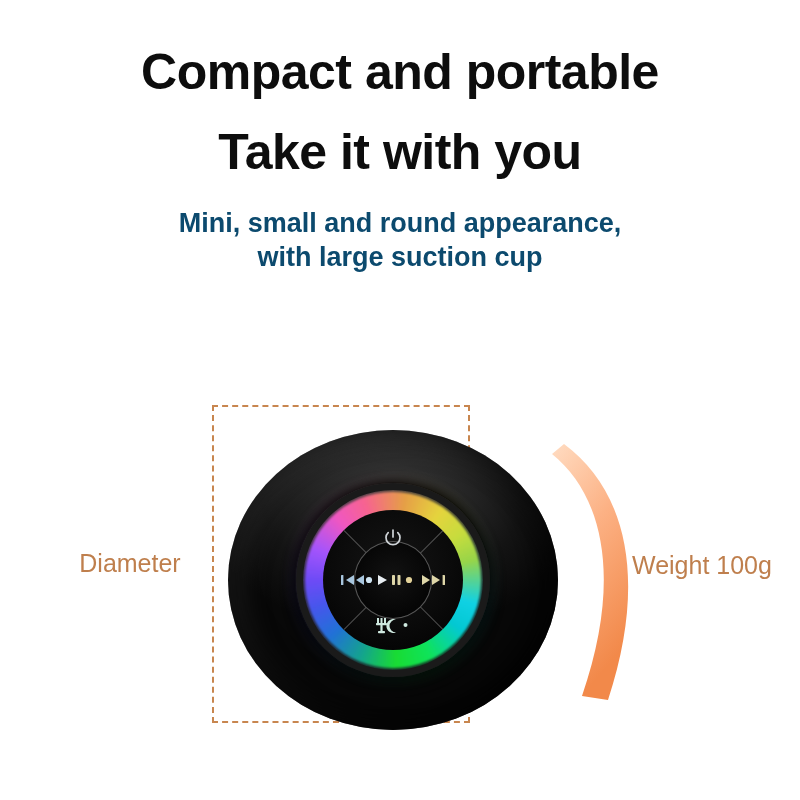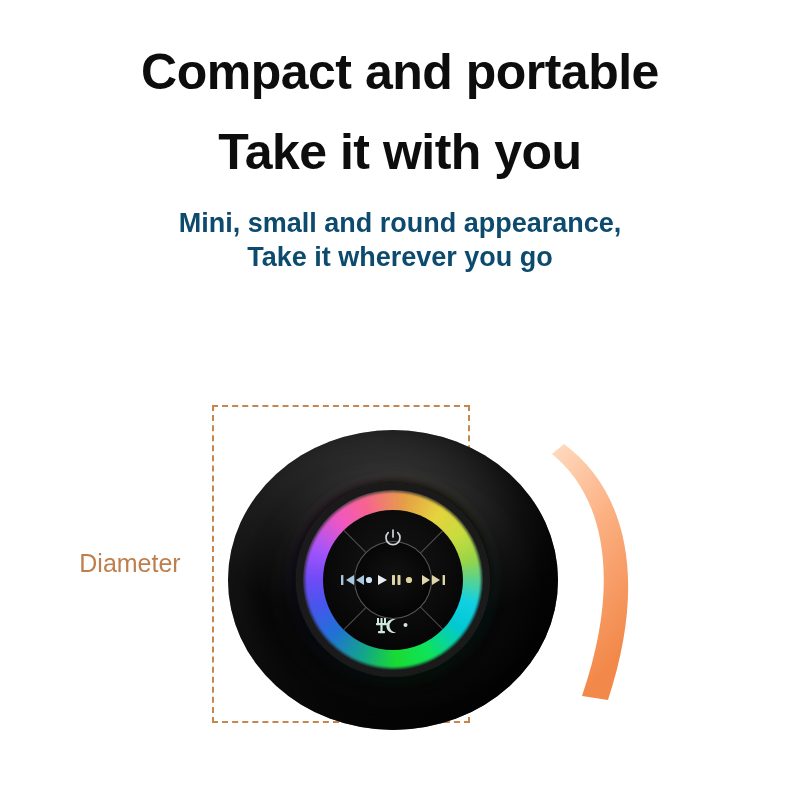--- a/index.html
+++ b/index.html
@@ -209,21 +209,21 @@
 
 <div id="page">
 
   <div class="headline">
     <span class="l1">Compact and portable</span>
     <span class="l2">Take it with you</span>
   </div>
 
   <div class="subtitle">
     <span>Mini, small and round appearance,</span>
-    <span>Take it wherever you go</span>
+    <span>with large suction cup</span>
   </div>
 
   <div class="dash-box"></div>
 
   <div class="diameter-label">
     <span>Diameter</span>
   </div>
 
   <div class="arc-wrap">
     <svg width="110" height="268" viewBox="0 0 110 268">
@@ -231,20 +231,21 @@
         <linearGradient id="arcGrad" x1="0" y1="0" x2="0.35" y2="1">
           <stop offset="0%" stop-color="#ffdcc2"></stop>
           <stop offset="45%" stop-color="#fcb184"></stop>
           <stop offset="100%" stop-color="#f2894a"></stop>
         </linearGradient>
       </defs>
       <path d="M 16 6 C 78 52 100 140 60 262 L 34 258 C 74 142 56 58 4 16 Z" fill="url(#arcGrad)"></path>
     </svg>
   </div>
 
+  <div class="weight-label">Weight 100g</div>
 
   <div class="speaker">
     <div class="speaker-body"></div>
     <div class="speaker-hub"></div>
 
     <div class="ring-stage">
       <div class="rgb-ring-glow"></div>
       <div class="rgb-ring"></div>
       <div class="ring-mask-inner"></div>
       <div class="ring-bevel"></div>

